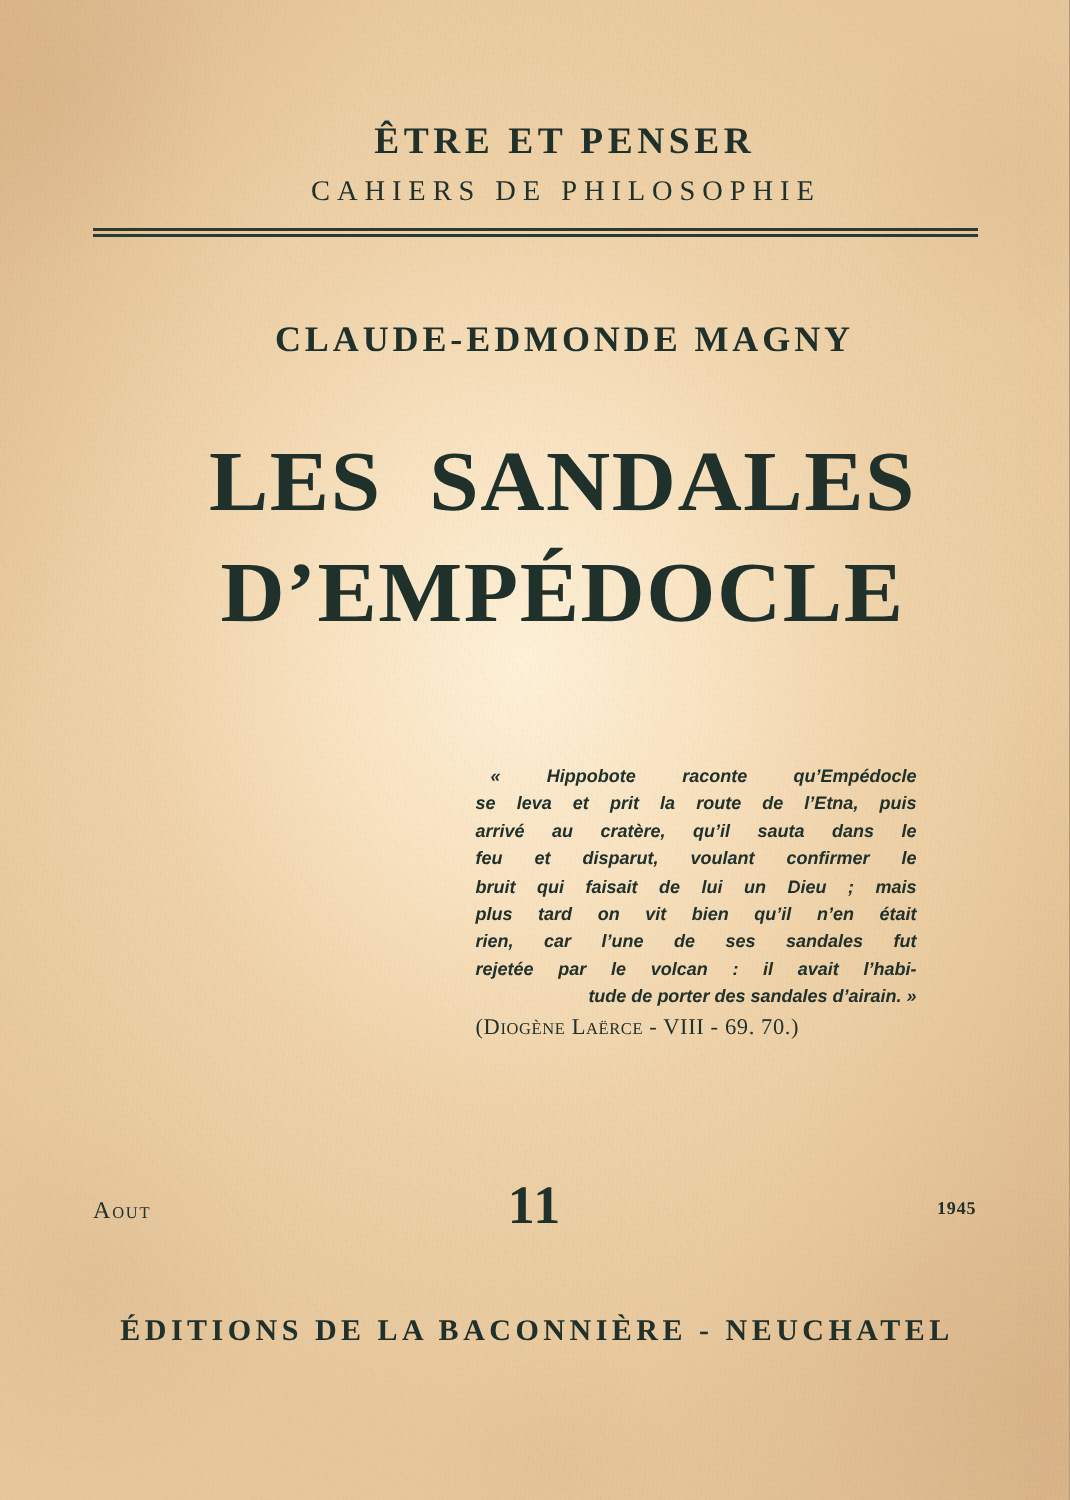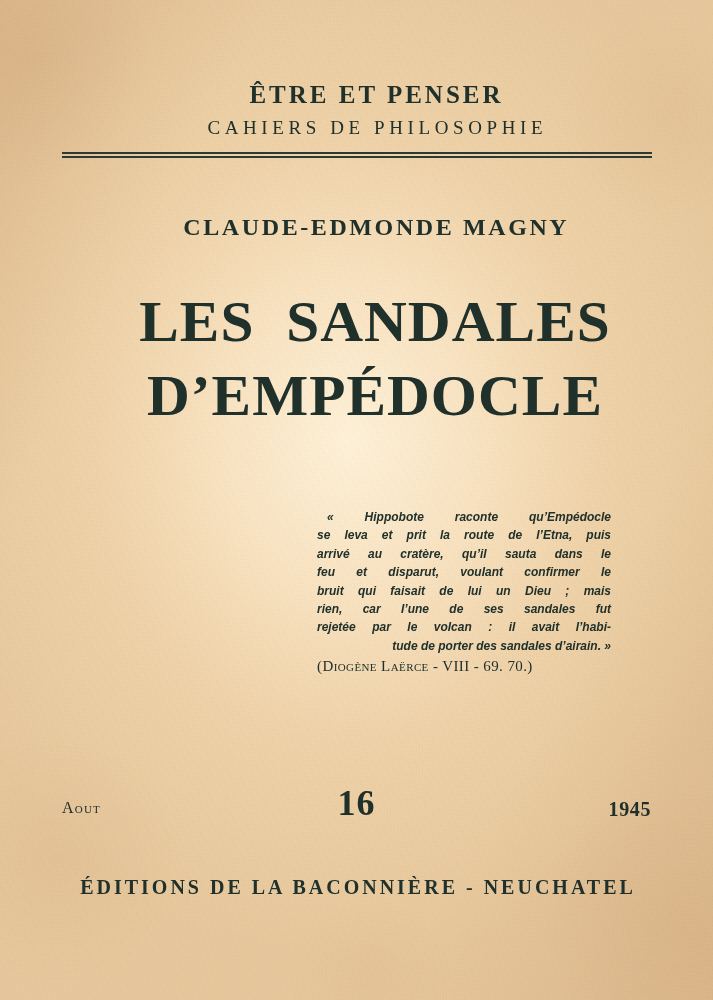--- a/index.html
+++ b/index.html
@@ -224,21 +224,21 @@
     font-weight: bold;
     font-size: 36px;
     line-height: 1;
     letter-spacing: 1px;
   }
   .f-year {
     position: absolute;
     right: 0; top: 11px;
     font-family: "Liberation Serif", serif;
     font-weight: bold;
-    font-size: 20px;
+    font-size: 12px;
     letter-spacing: 0.6px;
     line-height: 1;
   }
   .f-publisher {
     position: absolute;
     left: 0; right: 0; top: 45px;
     text-align: center;
     font-family: "Liberation Serif", serif;
     font-weight: bold;
     font-size: 20px;
@@ -271,27 +271,28 @@
     <span class="tl">D’EMPÉDOCLE</span>
   </div>
 
 
   <div class="epigraph">
     <div class="epi-line first"><span>« Hippobote raconte qu’Empédocle</span></div>
     <div class="epi-line"><span>se leva et prit la route de l’Etna, puis</span></div>
     <div class="epi-line"><span>arrivé au cratère, qu’il sauta dans le</span></div>
     <div class="epi-line"><span>feu et disparut, voulant confirmer le</span></div>
     <div class="epi-line"><span>bruit qui faisait de lui un Dieu ; mais</span></div>
+    <div class="epi-line"><span>plus tard on vit bien qu’il n’en était</span></div>
     <div class="epi-line"><span>rien, car l’une de ses sandales fut</span></div>
     <div class="epi-line"><span>rejetée par le volcan : il avait l’habi-</span></div>
     <div class="epi-line last"><span>tude de porter des sandales d’airain. »</span></div>
 
     <div class="epi-source"><span class="nc">(</span><span>Diogène Laërce</span><span class="nc"> - VIII - 69. 70.)</span></div>
   </div>
 
   <div class="footer ink">
     <div class="f-month">Aout</div>
-    <div class="f-issue">16</div>
+    <div class="f-issue">11</div>
     <div class="f-year">1945</div>
     <div class="f-publisher">ÉDITIONS DE LA BACONNIÈRE - NEUCHATEL</div>
   </div>
 
 </div>
 
 </body></html>

